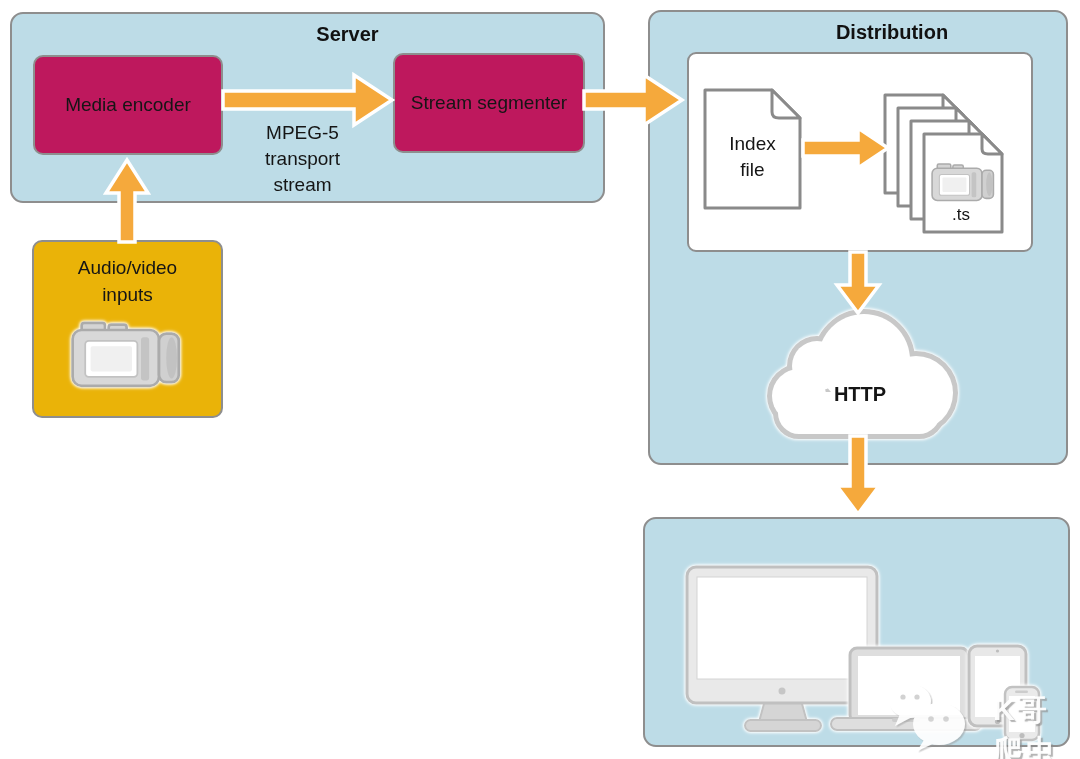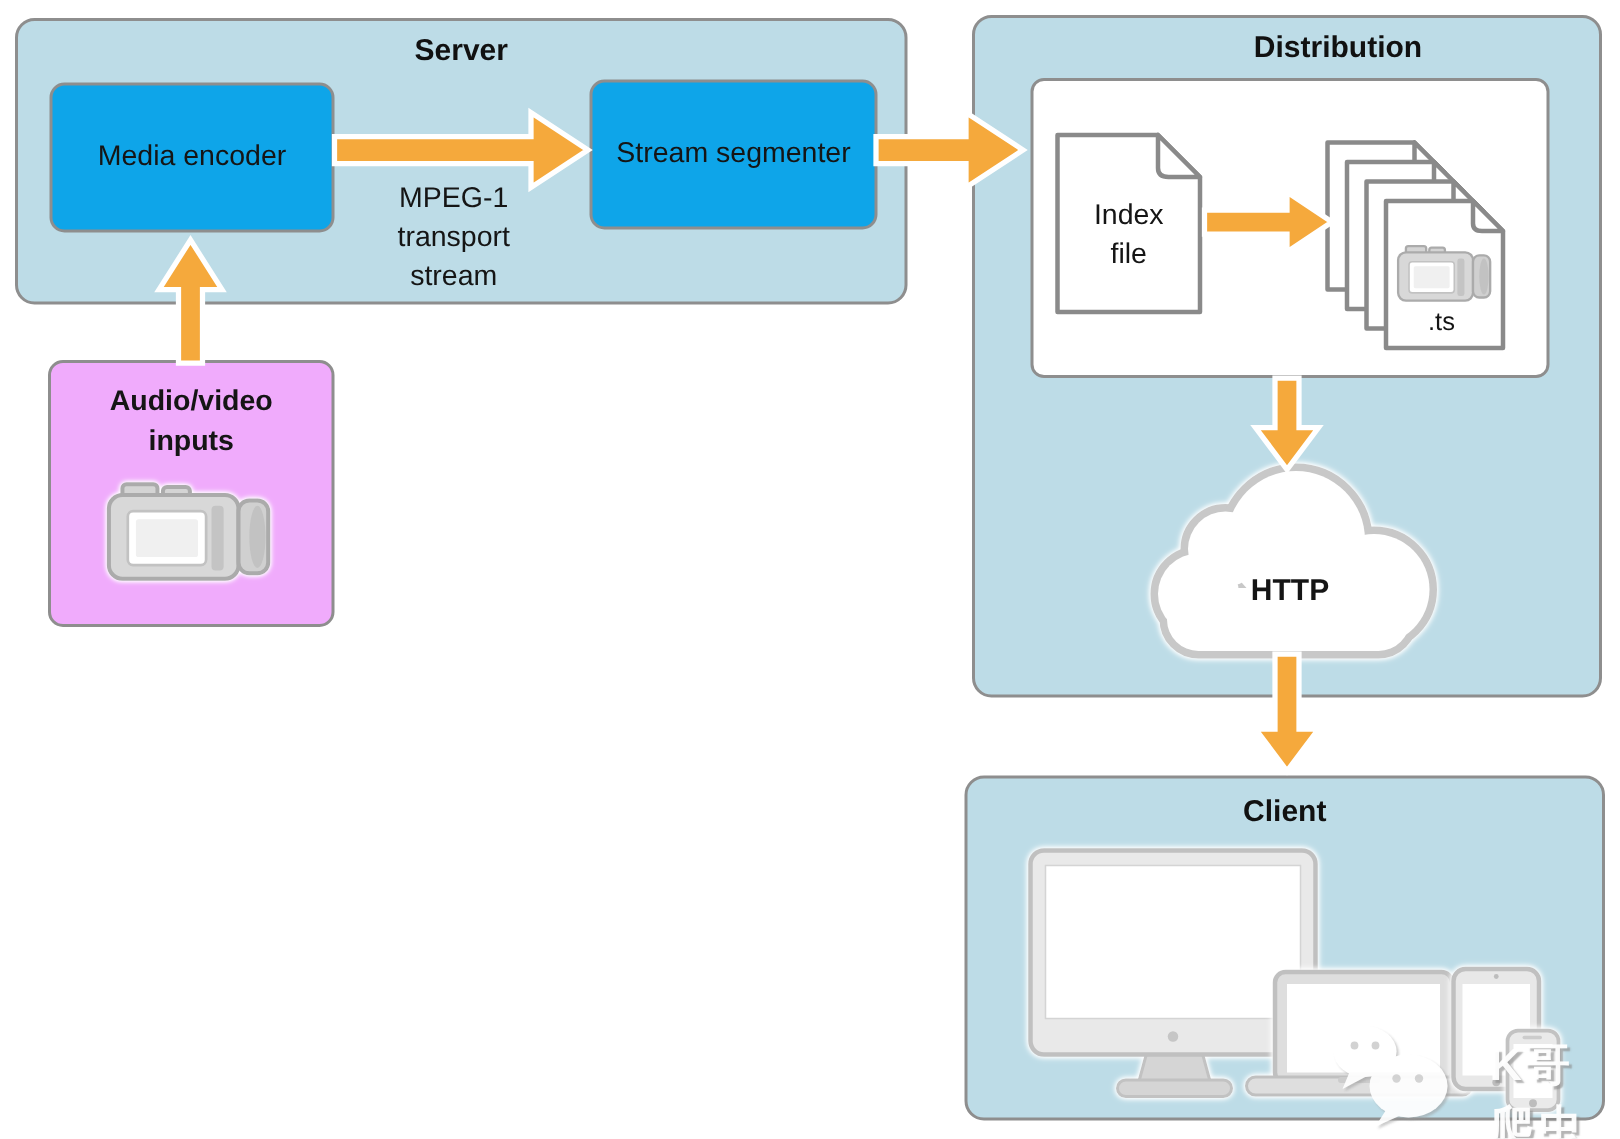--- a/index.html
+++ b/index.html
@@ -4,22 +4,22 @@
 <style>
   html,body{margin:0;padding:0;background:#fff;}
   .canvas{
     position:relative;width:1080px;height:759px;background:#fff;overflow:hidden;
     font-family:"Liberation Sans","DejaVu Sans",sans-serif;color:#151515;
   }
   .panel{position:absolute;background:#BDDCE7;border:2px solid #8E8E8E;border-radius:13px;box-sizing:border-box;z-index:1;}
   .panel-title{position:absolute;text-align:center;font-weight:bold;font-size:20px;color:#111;z-index:7;}
   .node{position:absolute;border:2px solid #8E8E8E;border-radius:10px;box-sizing:border-box;
         display:flex;align-items:center;justify-content:center;font-size:19px;z-index:2;}
-  .node-orange{background:#0ea5e9;}
-  .node-green{background:#f0abfc;align-items:flex-start;font-weight:bold;}
+  .node-orange{background:#be185d;}
+  .node-green{background:#eab308;align-items:flex-start;}
   .node-white{background:#FFFFFF;border-radius:9px;}
   .multiline{white-space:pre-line;text-align:center;}
   .floating-label{position:absolute;text-align:center;font-size:19px;line-height:26px;z-index:7;}
   .svg-layer{position:absolute;left:0;top:0;width:1080px;height:759px;z-index:5;pointer-events:none;}
   .arrow-layer{z-index:6;}
   .watermark-text{
     position:absolute;left:958px;top:690px;z-index:9;font-size:30px;font-weight:bold;letter-spacing:2px;
     color:rgba(255,255,255,0.95);text-shadow:2px 2px 1px rgba(140,140,140,0.65);z-index:9;margin-left:35px;
   }
 </style>
@@ -44,44 +44,43 @@
         <rect x="18" y="22" width="58" height="40" rx="4" fill="#ffffff" stroke="#c2c2c2" stroke-width="2"></rect>
         <rect x="24" y="28" width="46" height="28" rx="2" fill="#f0f0f0"></rect>
         <rect x="80" y="18" width="9" height="48" rx="3" fill="#c4c4c4"></rect>
         <rect x="100" y="14" width="22" height="54" rx="8" fill="#d0d0d0" stroke="#ababab" stroke-width="3"></rect>
         <ellipse cx="114" cy="41" rx="6" ry="23" fill="#c2c2c2"></ellipse>
       </g>
     </defs>
   </svg>
 
   <div class="panel" style="left:10px;top:12px;width:595px;height:191px;"></div>
-  <div class="panel-title" style="left:10px;top:23px;width:595px;">Server</div>
+  <div class="panel-title" style="left:10px;top:23px;width:595px;padding-left:40px;">Server</div>
 
   <div class="panel" style="left:648px;top:10px;width:420px;height:455px;"></div>
   <div class="panel-title" style="left:648px;top:21px;width:488px;">Distribution</div>
 
   <div class="panel" style="left:643px;top:517px;width:427px;height:230px;"></div>
-  <div class="panel-title" style="left:643px;top:530px;width:427px;">Client</div>
 
   <div class="node node-orange" style="left:33px;top:55px;width:190px;height:100px;">
     <span>Media encoder</span>
   </div>
 
   <div class="node node-orange" style="left:393px;top:53px;width:192px;height:100px;">
     <span>Stream segmenter</span>
   </div>
 
   <div class="node node-green" style="left:32px;top:240px;width:191px;height:178px;">
     <span class="multiline" style="margin-top:12px;line-height:27px;">Audio/video
 inputs</span>
   </div>
 
   <div class="node node-white" style="left:687px;top:52px;width:346px;height:200px;"></div>
 
-  <div class="floating-label multiline" style="left:240px;top:120px;width:125px;">MPEG-1
+  <div class="floating-label multiline" style="left:240px;top:120px;width:125px;">MPEG-5
 transport
 stream</div>
 
   <div class="floating-label multiline" style="left:705px;top:131px;width:95px;">Index
 file</div>
   <div class="floating-label" style="left:924px;top:202px;width:74px;font-size:17px;">.ts</div>
 
   <div class="floating-label" style="left:798px;top:381px;width:124px;font-weight:bold;font-size:20px;">HTTP</div>
 
   <svg class="svg-layer" viewBox="0 0 1080 759">

